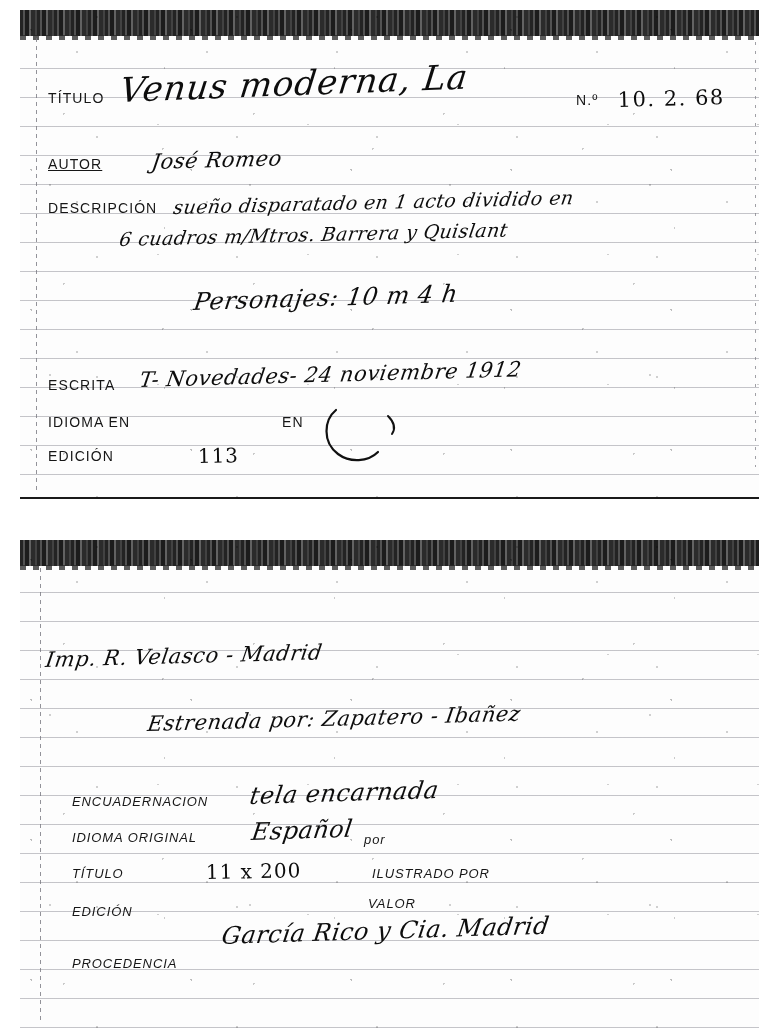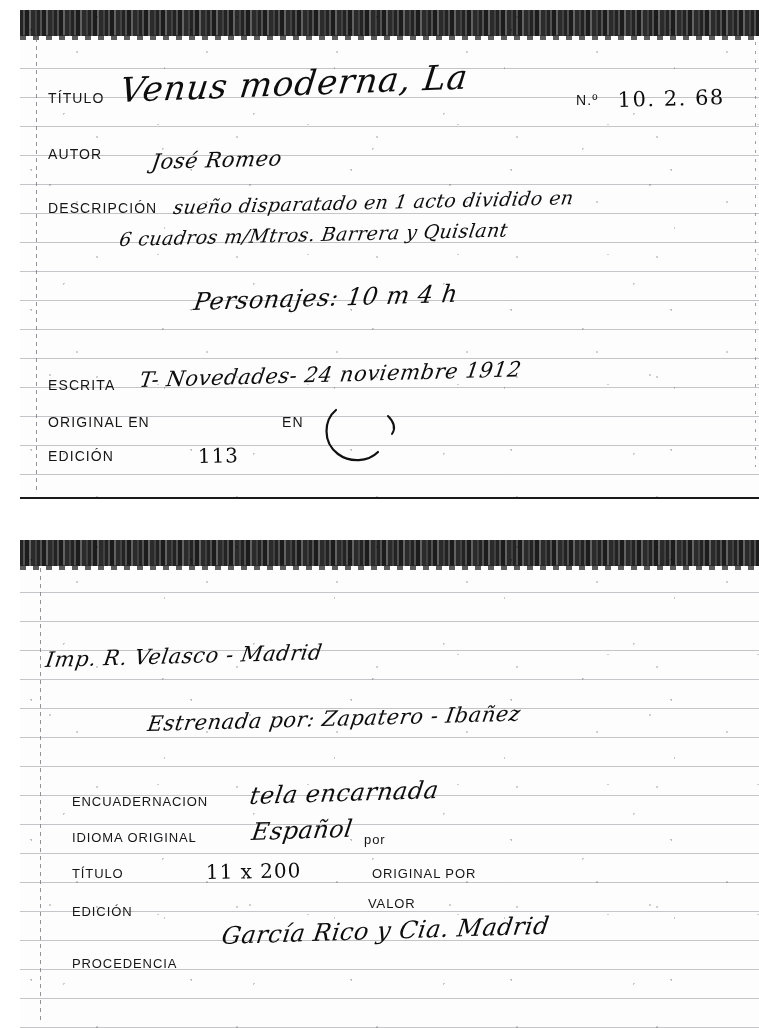--- a/index.html
+++ b/index.html
@@ -117,21 +117,21 @@
 
   
   .label {
     position: absolute;
     font-family: "Liberation Sans", sans-serif;
     font-size: 14px;
     letter-spacing: 1.1px;
     color: #161616;
     white-space: nowrap;
   }
-  .label.small { font-size: 13px; letter-spacing: .9px; }
+  .label.small { font-size: 13px; letter-spacing: .9px; font-style: italic; }
 
   .section-title {
     position: absolute;
     font-family: "Liberation Sans", sans-serif;
     font-size: 16px;
     letter-spacing: 4.5px;
     color: #101010;
     white-space: nowrap;
   }
 
@@ -221,27 +221,27 @@
   <div class="card card-top">
     <div class="scan-band"></div>
     <div class="rules"></div>
     <div class="margin-rule"></div>
     <div class="right-rule"></div>
 
     <div class="label" style="left:28px; top:80px;">TÍTULO</div>
 
     <div class="label" style="left:556px; top:82px;text-align:right;">N.º</div>
 
-    <div class="label" style="left:28px; top:136px;">AUTOR</div>
+    <div class="label" style="left:28px; top:146px;text-decoration:underline;">AUTOR</div>
 
     <div class="label" style="left:28px; top:190px;">DESCRIPCIÓN</div>
 
     <div class="label" style="left:28px; top:367px;">ESCRITA</div>
 
-    <div class="label" style="left:28px; top:404px;">ORIGINAL EN</div>
+    <div class="label" style="left:28px; top:404px;">IDIOMA EN</div>
 
     <div class="label" style="left:262px; top:404px;">EN</div>
 
     <div class="label" style="left:28px; top:438px;">EDICIÓN</div>
 
     <div class="hand h-title" style="left:98px; top:60px;">Venus moderna, La</div>
 
     <div class="hand h-num" style="left:598px; top:78px;">10. 2. 68</div>
 
     <div class="hand h-md" style="left:130px; top:140px;">José Romeo</div>
@@ -277,21 +277,21 @@
     <div class="hand h-md" style="left:126px; top:172px;">Estrenada por: Zapatero - Ibañez</div>
 
     <div class="label small" style="left:52px; top:254px;">ENCUADERNACION</div>
 
     <div class="label small" style="left:52px; top:290px;text-align:center;">IDIOMA ORIGINAL</div>
 
     <div class="label small" style="left:344px; top:292px;">por</div>
 
     <div class="label small" style="left:52px; top:326px;">TÍTULO</div>
 
-    <div class="label small" style="left:352px; top:326px;">ORIGINAL POR</div>
+    <div class="label small" style="left:352px; top:326px;">ILUSTRADO POR</div>
 
     <div class="label small" style="left:52px; top:364px;">EDICIÓN</div>
 
     <div class="label small" style="left:348px; top:356px;">VALOR</div>
 
     <div class="label small" style="left:52px; top:416px;">PROCEDENCIA</div>
 
     <div class="hand h-lg" style="left:228px; top:242px;">tela encarnada</div>
 
     <div class="hand h-lg" style="left:230px; top:278px;">Español</div>

